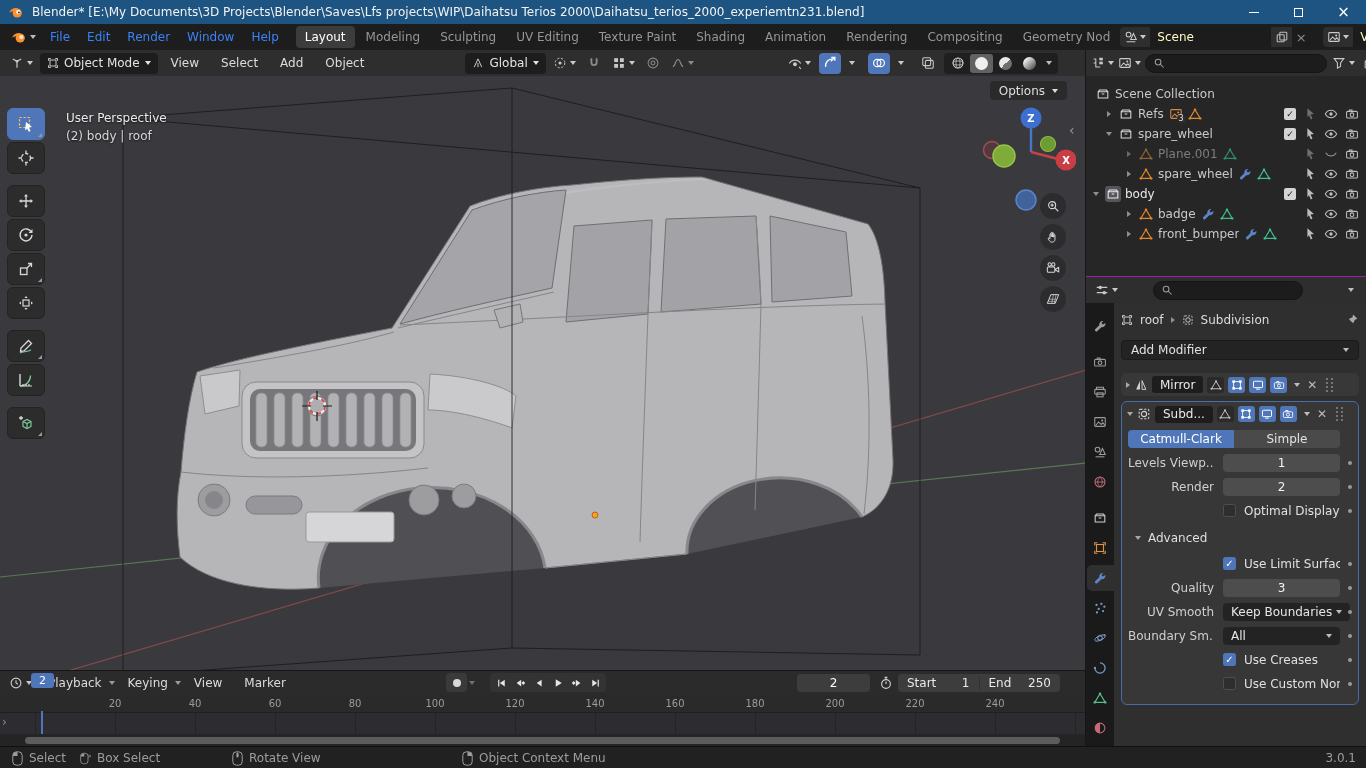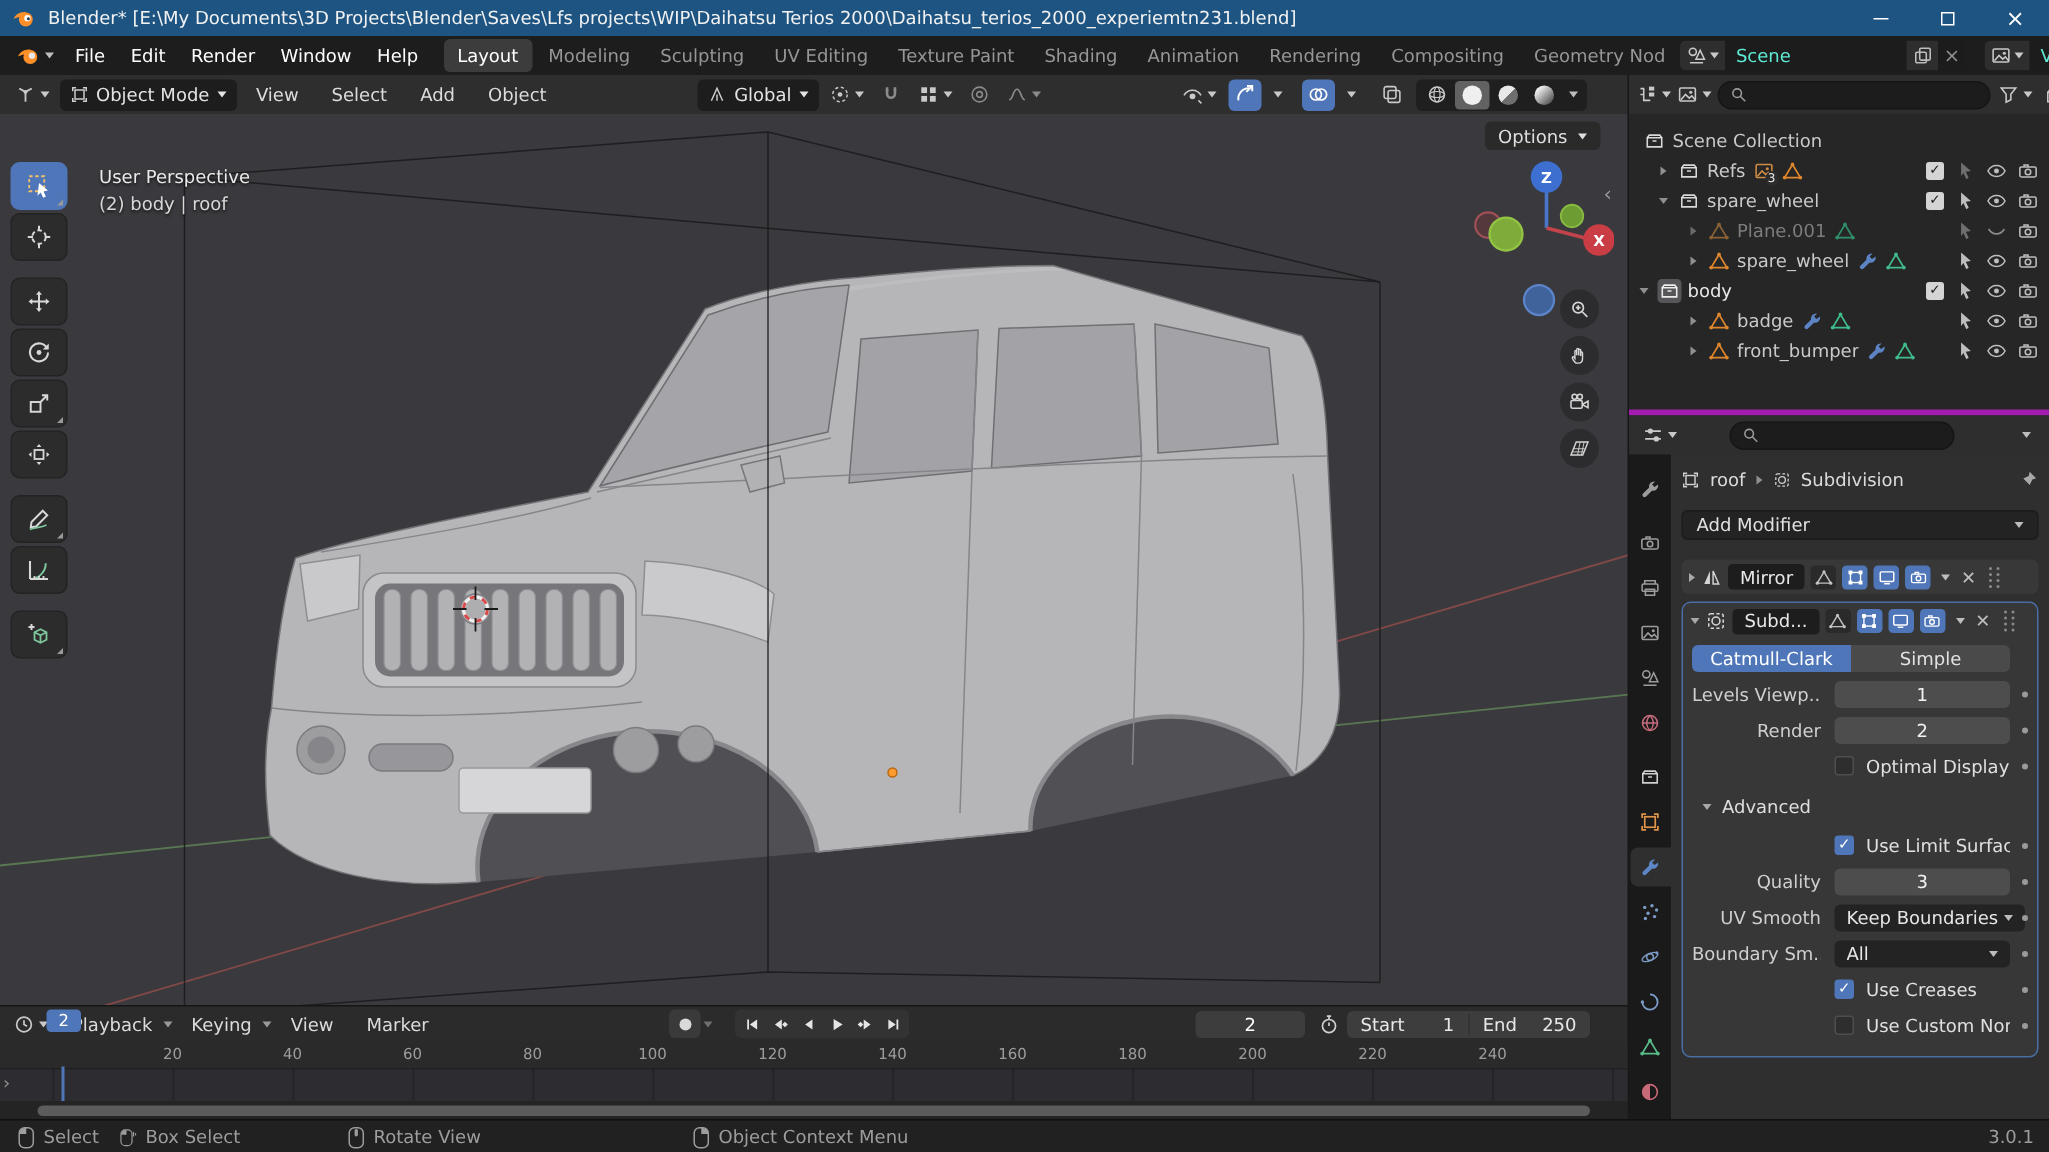--- a/index.html
+++ b/index.html
@@ -15,27 +15,27 @@
 
 .titlebar{position:absolute;left:0;top:0;width:1366px;height:24px;background:#1e5481;display:flex;align-items:center;padding-left:8px;gap:8px;color:#fff}
 .titlebar .title{font-size:12px;color:#f2f2f2;white-space:nowrap}
 .winbtns{margin-left:auto;display:flex;height:24px}
 .winbtn{width:45px;height:24px;display:flex;align-items:center;justify-content:center;color:#fff}
 .minbar{width:10px;border-bottom:1px solid #fff}
 .maxbox{width:9px;height:9px;border:1px solid #fff}
 
 .topbar{position:absolute;top:24px;left:0;width:1366px;height:26px;background:#1d1d1d;display:flex;align-items:center;padding:0 6px;gap:1px}
 .appmenu{display:flex;align-items:center;gap:3px;padding:0 5px;color:#bdbdbd}
-.menu{padding:3px 8px;color:#ffffff;white-space:nowrap}
+.menu{padding:3px 8px;color:#3b82f6;white-space:nowrap}
 .wtabs{display:flex;margin-left:8px;gap:2px;align-items:center;overflow:hidden;flex:none}
 .wtab{padding:4px 9px;color:#969696;border-radius:4px;white-space:nowrap}
 .wtab.active{background:#3c3c3c;color:#fff}
 .selw{height:20px;background:#1c1c1c;border-radius:4px;display:flex;align-items:center;overflow:hidden;flex:none}
 .selw .schip{background:#2e2e2e;height:20px;display:flex;align-items:center;gap:2px;padding:0 4px;color:#c9c9c9}
-.selw .txt{padding:0 7px;color:#5eead4;flex:1;white-space:nowrap}
+.selw .txt{padding:0 7px;color:#fef9c3;flex:1;white-space:nowrap}
 .selw .ib{width:21px;height:20px;display:flex;align-items:center;justify-content:center;color:#bdbdbd;background:#2e2e2e}
 .selw .xb{width:18px;display:flex;align-items:center;justify-content:center;color:#8f8f8f;font-size:13px}
 
 .toolheader{position:absolute;top:50px;left:0;width:1086px;height:26px;background:#2e2e2e;display:flex;align-items:center;padding:0 7px;gap:4px;border-right:1px solid #171717}
 .dd{height:21px;background:#1d1d1d;border-radius:4px;display:flex;align-items:center;gap:5px;padding:0 7px;color:#e3e3e3;white-space:nowrap}
 .menu2{padding:2px 9px;color:#dcdcdc}
 .hbtn{height:21px;min-width:22px;display:flex;align-items:center;justify-content:center;gap:3px;color:#c9c9c9;border-radius:4px;padding:0 3px}
 .hbtn.on{background:#4f76b8;color:#fff}
 .hbtn.dim{color:#8b8b8b}
 .segbtns{height:21px;background:#1f1f1f;border-radius:4px;display:flex;align-items:center;padding:0 2px;gap:1px}
@@ -52,21 +52,21 @@
 .tbtn.active{background:#4f76b8;border-color:#4f76b8;color:#fff}
 .tgap{height:7px}
 .subtri{position:absolute;right:2px;bottom:2px;width:0;height:0;border-left:4px solid transparent;border-bottom:4px solid #9a9a9a}
 .overlaytext{position:absolute;left:66px;top:33px;color:#eaeaea;text-shadow:0 1px 2px rgba(0,0,0,.65);line-height:18px}
 .stats{margin-top:11px;display:grid;grid-template-columns:58px auto;column-gap:10px;line-height:18px}
 .optbtn{position:absolute;right:18px;top:5px;height:19px;background:rgba(40,40,40,.85);border-radius:4px;display:flex;align-items:center;gap:7px;padding:0 9px;color:#dfdfdf}
 .navcol{position:absolute;left:1040px;top:117px;display:flex;flex-direction:column;gap:5px}
 .navbtn{width:26px;height:26px;border-radius:50%;background:rgba(33,33,33,.55);display:flex;align-items:center;justify-content:center;color:#d5d5d5}
 .sidechev{position:absolute;left:1069px;top:46px;color:#9a9a9a;font-size:14px}
 
-.outliner{position:absolute;left:1086px;top:50px;width:280px;height:227px;background:#262626;overflow:hidden;border-bottom:4px solid #a21caf}
+.outliner{position:absolute;left:1086px;top:50px;width:280px;height:227px;background:#262626;overflow:hidden;border-bottom:1px solid #a21caf}
 .ohead{height:26px;background:#2e2e2e;display:flex;align-items:center;gap:5px;padding:0 5px}
 .search{flex:1;height:19px;background:#1c1c1c;border:1px solid #151515;border-radius:10px;display:flex;align-items:center;gap:4px;padding:0 7px;color:#9a9a9a}
 .search input{flex:1;min-width:0;background:transparent;border:none;outline:none;color:#ddd;font:inherit}
 .orows{padding-top:8px}
 .orow{height:20px;display:flex;align-items:center;gap:5px;padding-right:7px;color:#c9c9c9;white-space:nowrap}
 .orow .lbl{overflow:hidden}
 .orow .dim{color:#7d7d7d}
 .oicons{margin-left:auto;display:flex;gap:7px;align-items:center;color:#bdbdbd}
 .ocheck{width:12px;height:12px;background:#d4d4d4;border-radius:2px;color:#1c1c1c;font-size:9px;line-height:12px;text-align:center;font-weight:bold;flex:none}
 .twisty{width:10px;color:#8f8f8f;display:flex;justify-content:center;flex:none}

